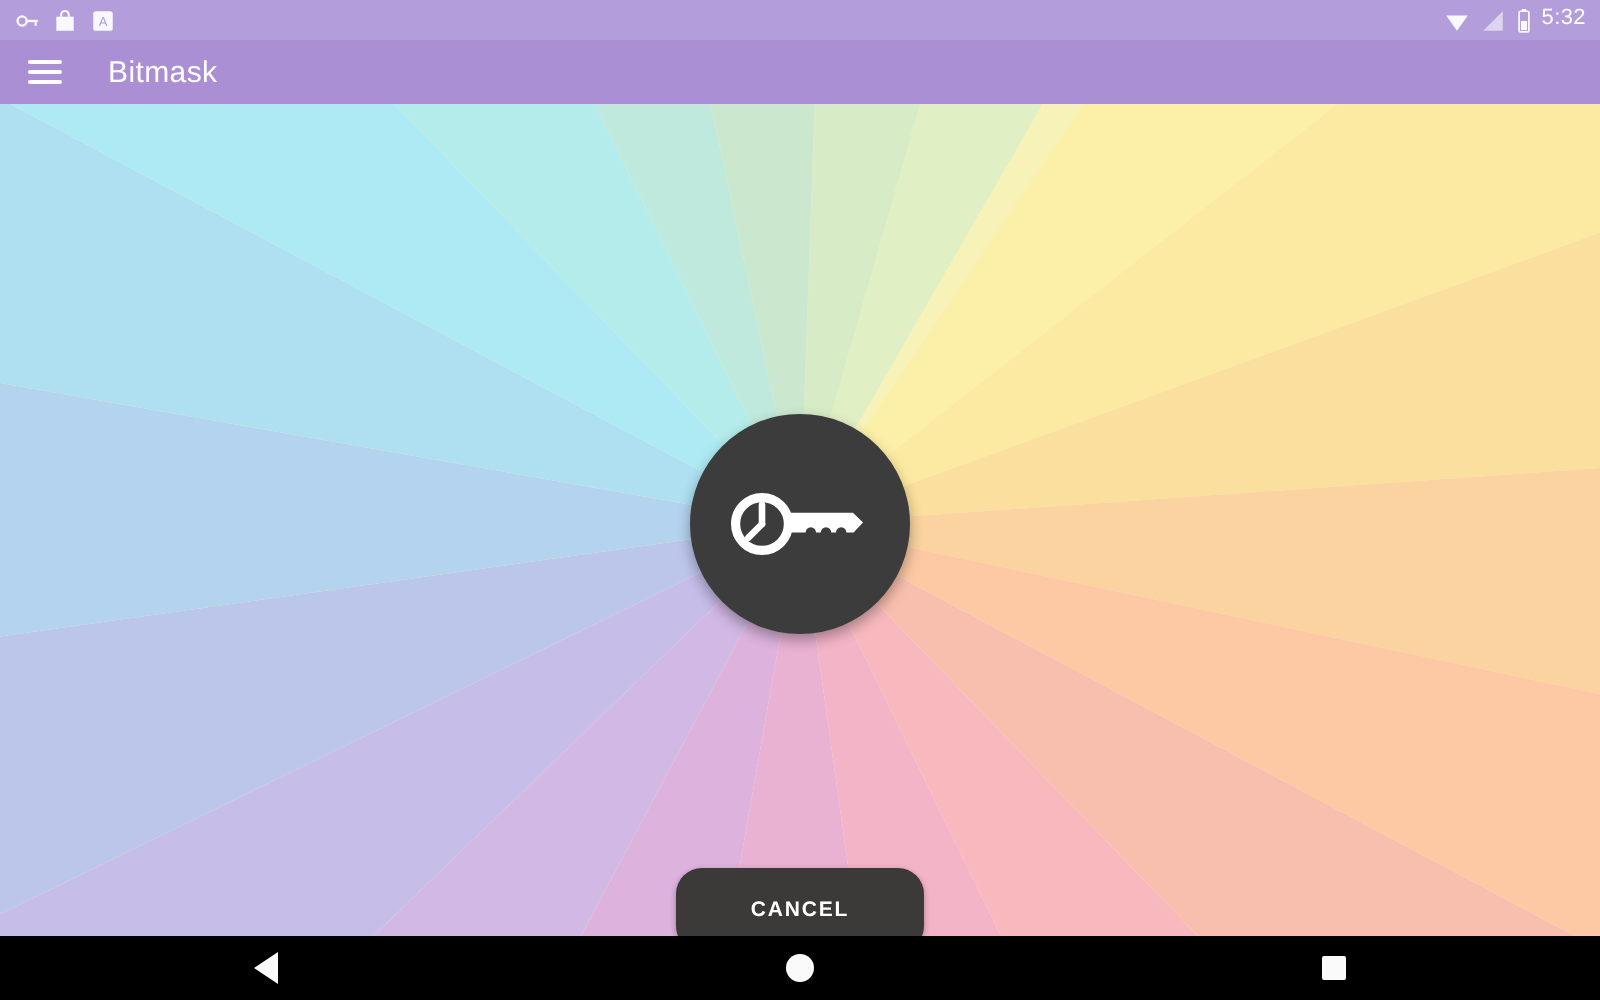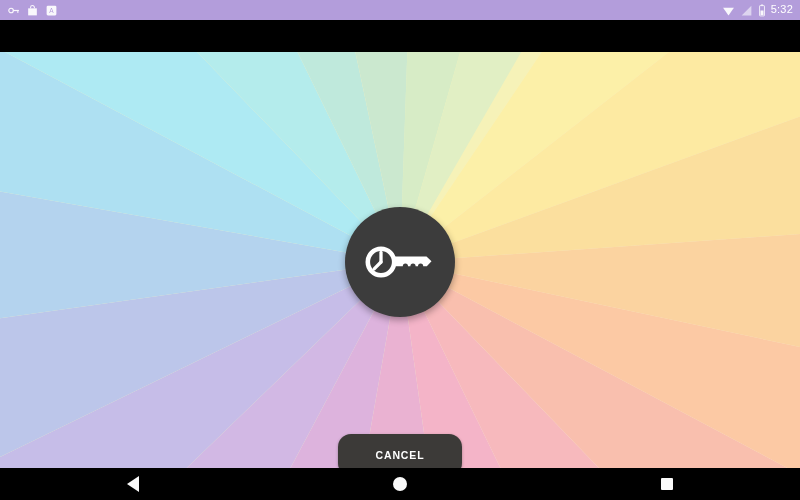--- a/index.html
+++ b/index.html
@@ -146,20 +146,30 @@
         <svg class="ic-batt" width="8" height="13" viewBox="0 0 12 24">
           <rect x="4" y="1" width="4" height="2" fill="#fff"></rect>
           <rect x="1.5" y="3" width="9" height="19" rx="1" fill="none" stroke="#fff" stroke-width="1.6"></rect>
           <rect x="3.2" y="12" width="5.6" height="8.4" fill="#fff"></rect>
         </svg>
       </span>
       <span class="sb-clock">5:32</span>
     </div>
   </div>
 
+  <div class="app-bar">
+    <div class="menu-btn">
+      <span class="hamburger">
+        <i></i>
+        <i></i>
+        <i></i>
+      </span>
+    </div>
+    <span class="app-title">Bitmask</span>
+  </div>
 
   <div class="stage">
     <svg class="rays" id="rays-svg" width="800" height="416" viewBox="0 0 800 416">
         <path d="M400 210 L400.0000000000001 -1190 L785.8922981437988 -1135.7663743136463 Z" fill="#e8f0c8"></path>
         <path d="M400 210 L785.8922981437988 -1135.7663743136463 L1182.8700648590457 -950.6526015770585 Z" fill="#f6f2b8"></path>
         <path d="M400 210 L1182.8700648590457 -950.6526015770585 L1503.215055049411 -651.9260654559215 Z" fill="#fcf0a8"></path>
         <path d="M400 210 L1503.215055049411 -651.9260654559215 L1715.5696691002718 -268.8282006559362 Z" fill="#fdeaa2"></path>
         <path d="M400 210 L1715.5696691002718 -268.8282006559362 L1796.5896703637538 112.34093675822457 Z" fill="#fbdf9e"></path>
         <path d="M400 210 L1796.5896703637538 112.34093675822457 L1769.406641027328 501.076367144863 Z" fill="#fbd3a0"></path>
         <path d="M400 210 L1769.406641027328 501.076367144863 L1636.1266300024977 867.2601879002472 Z" fill="#fcc9a4"></path>

